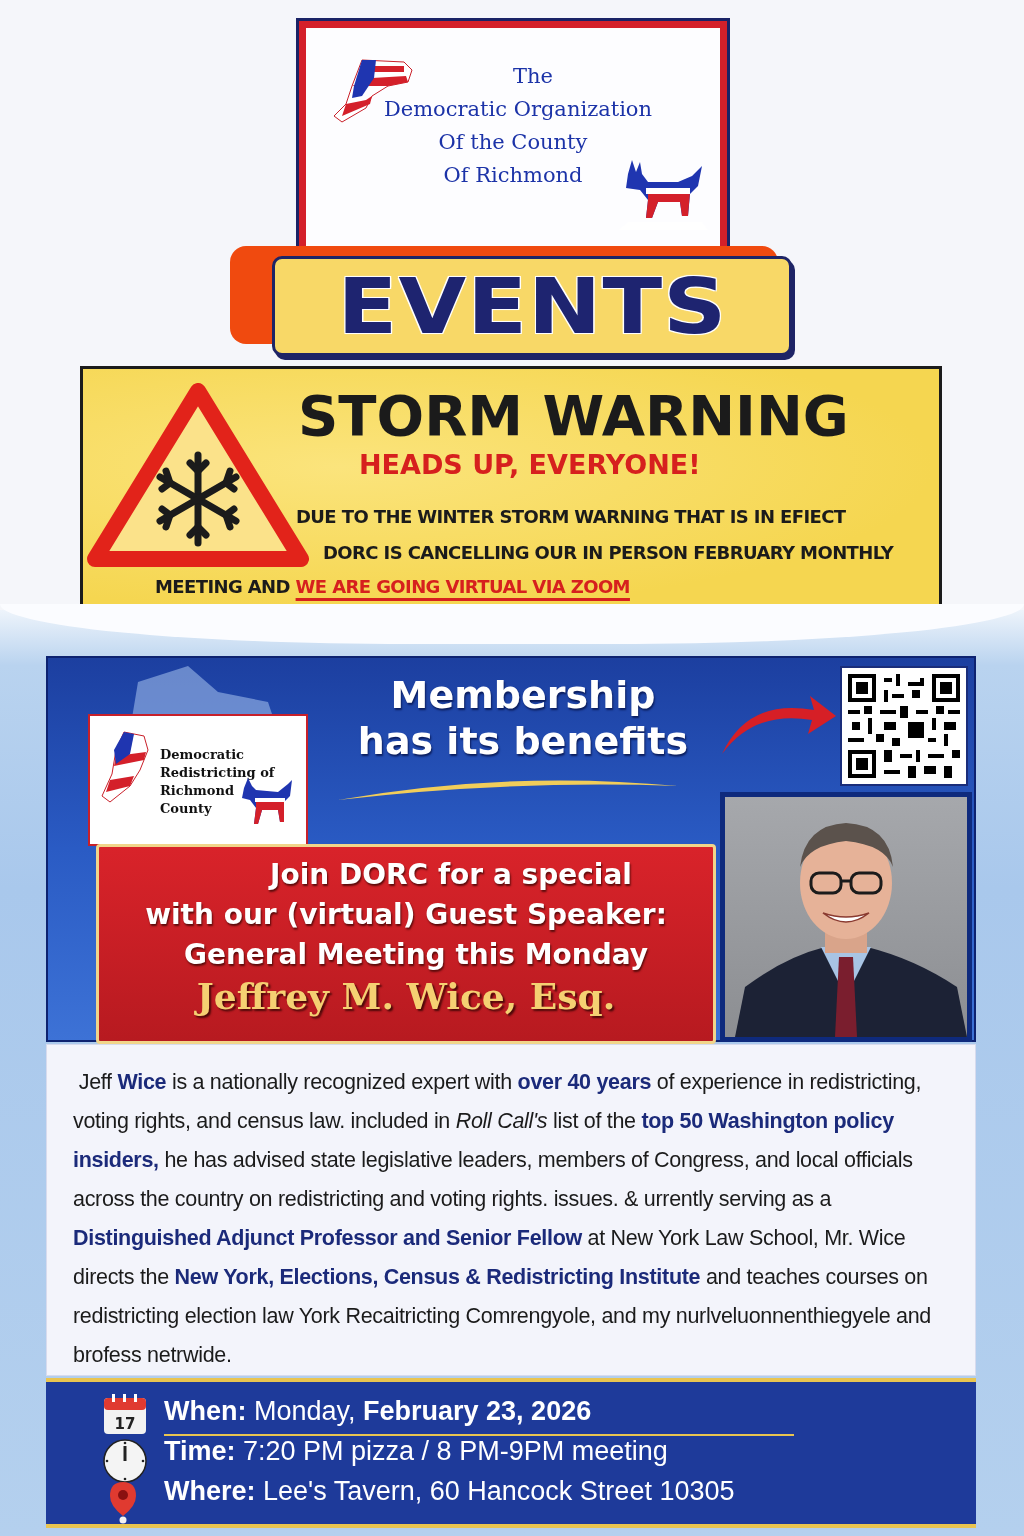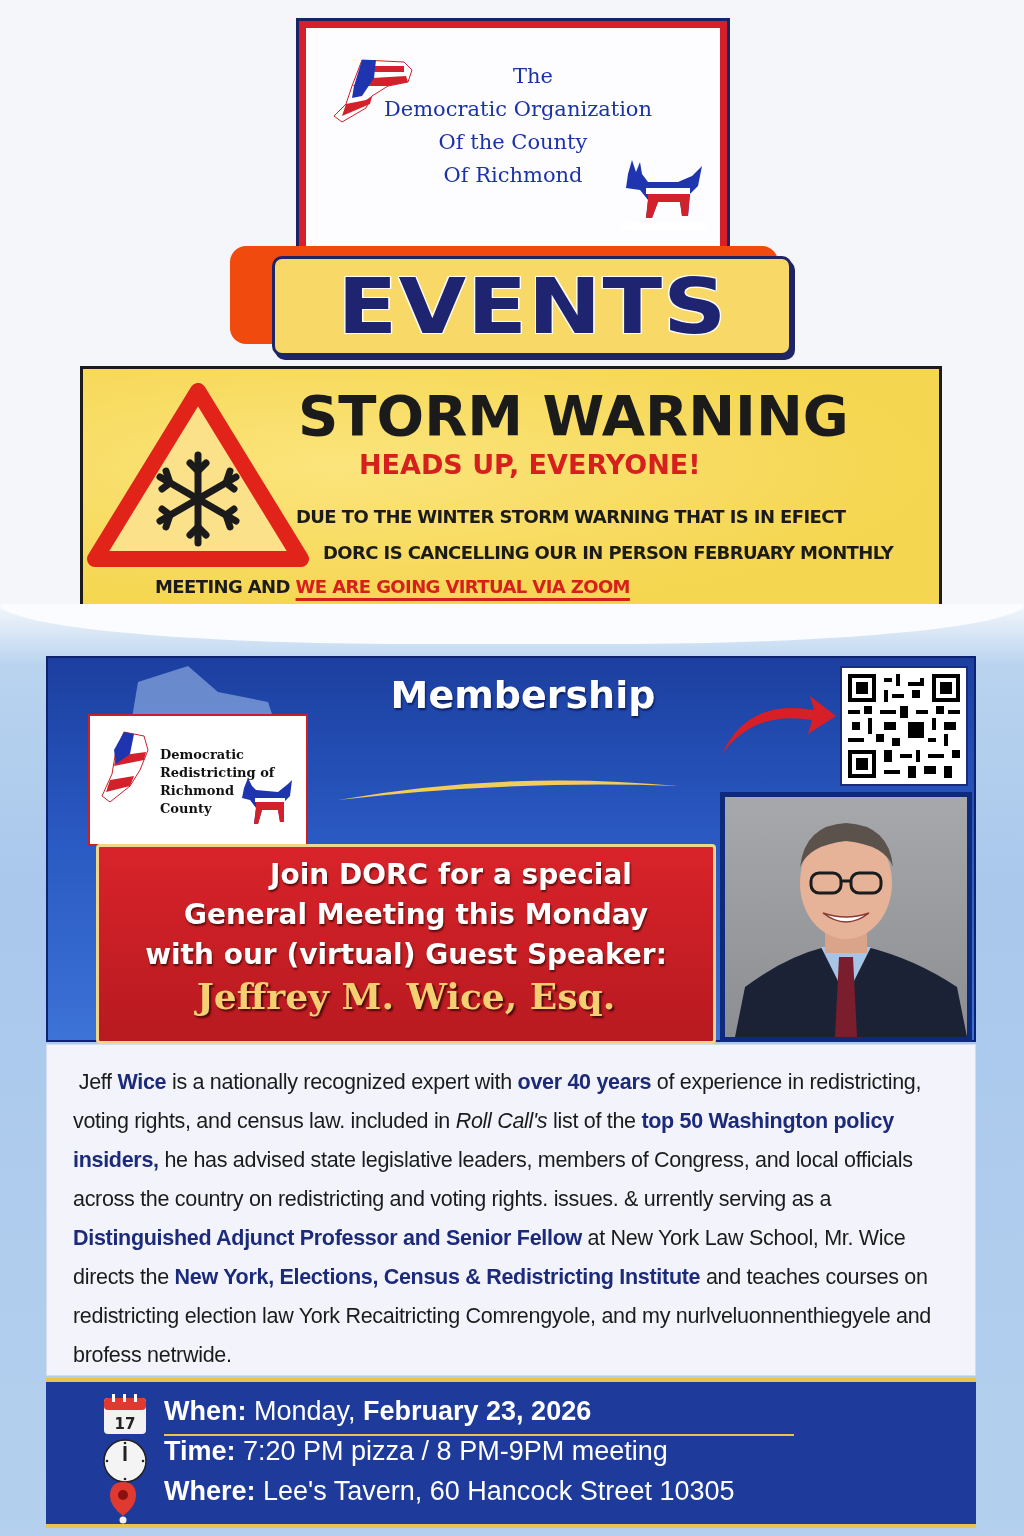--- a/index.html
+++ b/index.html
@@ -237,20 +237,21 @@
     </div>
     <svg class="small-logo-donkey" width="56" height="50" viewBox="0 0 56 50">
       <path d="M4 12 L8 2 L12 10 L16 14 L38 16 L48 8 L52 4 L50 20 L44 26 L44 46 L40 46 L38 34 L22 34 L18 48 L14 48 L16 32 L10 24 L2 22 Z" fill="#1f35b0"></path>
       <path d="M16 26 L44 26 L44 46 L40 46 L38 34 L22 34 L18 48 L14 48 L16 32 Z" fill="#d4202a"></path>
       <rect x="15" y="22" width="30" height="4" fill="#fff"></rect>
     </svg>
   </div>
 
   <div class="member-title">
     <div>Membership</div>
+    <div>has its benefits</div>
   </div>
   <svg class="gold-swoosh" width="340" height="30" viewBox="0 0 340 30">
     <path d="M0 24 Q170 -6 340 10 Q170 4 0 24 Z" fill="#f1cd5a"></path>
   </svg>
   <svg class="red-arrow" width="120" height="70" viewBox="0 0 120 70">
     <path d="M4 66 Q30 10 96 22 L92 8 L118 28 L90 46 L94 32 Q36 22 4 66 Z" fill="#d61f26"></path>
   </svg>
 
   <div class="qr">
     <svg width="112" height="104" viewBox="0 0 28 26">
@@ -318,22 +319,22 @@
           <line x1="116" y1="84" x2="126" y2="84"></line>
         </g>
         <path d="M98 116 Q121 134 144 116 Q121 124 98 116 Z" fill="#fff" stroke="#8a3a30" stroke-width="1.5"></path>
       </svg>
     </div>
   </div>
 
   <div class="red-banner">
     <div class="red-banner-text">
       <div style="padding-left:90px">Join DORC for a special</div>
+      <div>with our (virtual) Guest Speaker:</div>
       <div style="padding-left:20px">General Meeting this Monday</div>
-      <div>with our (virtual) Guest Speaker:</div>
     </div>
     <div class="speaker-name">Jeffrey M. Wice, Esq.</div>
   </div>
 </div>
 
 <div class="bio">
   <p>
     &nbsp;<span>Jeff </span><b>Wice</b><span> is a nationally recognized expert with </span><b>over 40 years</b><span> of experience in redistricting, voting rights, and census law. included in </span><i>Roll Call's</i><span> list of the </span><b>top 50 Washington policy insiders,</b><span> he has advised state legislative leaders, members of Congress, and local officials across the country on redistricting and voting rights. issues. &amp; urrently serving as a </span><b>Distinguished Adjunct Professor and Senior Fellow</b><span> at New York Law School, Mr. Wice  directs the </span><b>New York, Elections, Census &amp; Redistricting Institute</b><span> and teaches courses on redistricting election law York Recaitricting Comrengyole, and my nurlveluonnenthiegyele and brofess netrwide.</span>
   </p>
 </div>

